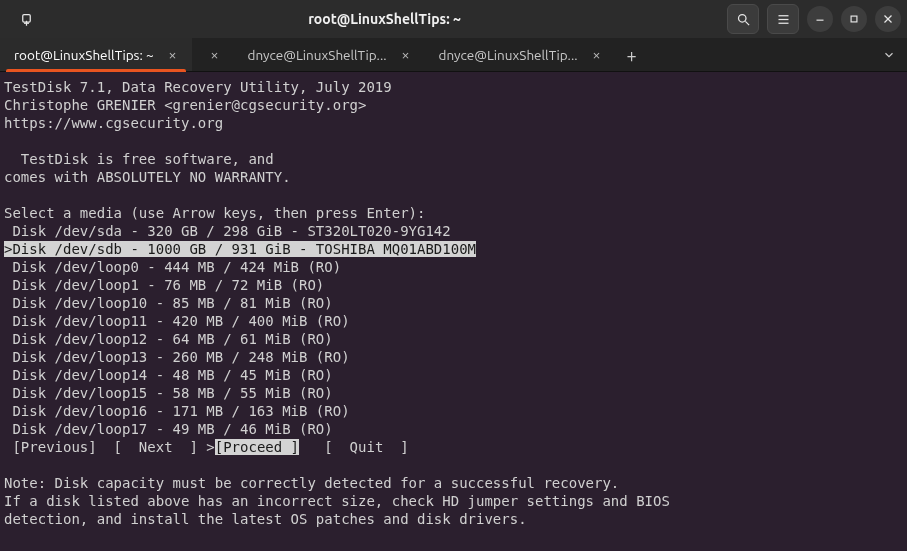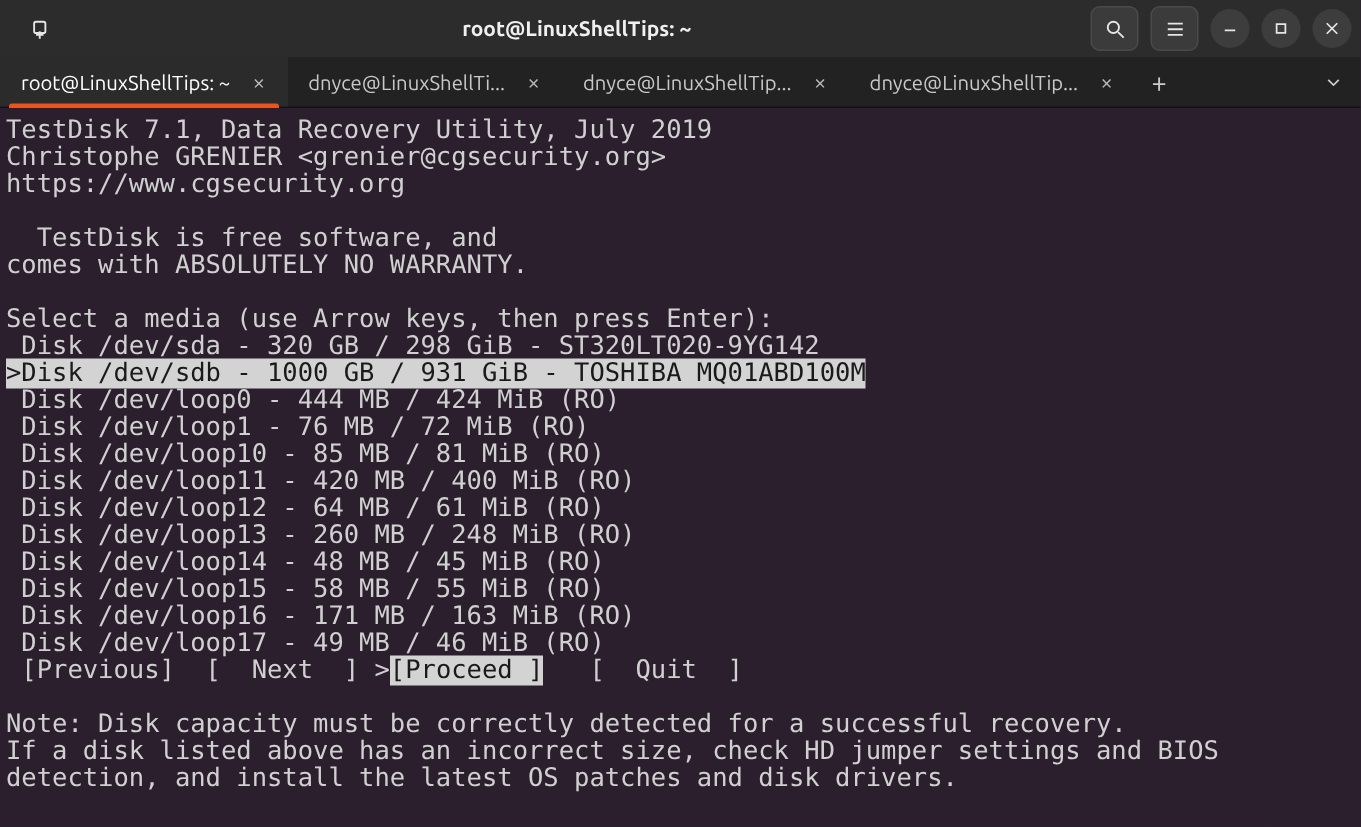--- a/index.html
+++ b/index.html
@@ -102,21 +102,21 @@
   }
   .tab-menu svg { width: 14px; height: 14px; fill: none; stroke: #ccc; stroke-width: 2; }
   
   .term {
     background: #2b2030;
     background: #2a1f2f; 
     background: #2c2030;
     width: 907px;
     height: calc(551px - 38px - 34px);
     padding: 6px 4px 4px 4px;
-    font-size: 17px;
+    font-size: 14px;
     line-height: 18px;
     white-space: pre;
   }
   .term {
     background: #2b1f2e;
   }
   .term {
     font-family: "DejaVu Sans Mono", "Ubuntu Mono", Consolas, monospace;
   }
   .hl {
@@ -174,21 +174,20 @@
     </span>
   </div>
 </div>
 
 <div class="tabbar">
   <div class="tab active">
     <span>root@LinuxShellTips: ~</span>
     <span class="tab-close">×</span>
   </div>
   <div class="tab">
-    <span>dnyce@LinuxShellTi...</span>
     <span class="tab-close">×</span>
   </div>
   <div class="tab">
     <span>dnyce@LinuxShellTip...</span>
     <span class="tab-close">×</span>
   </div>
   <div class="tab">
     <span>dnyce@LinuxShellTip...</span>
     <span class="tab-close">×</span>
   </div>

